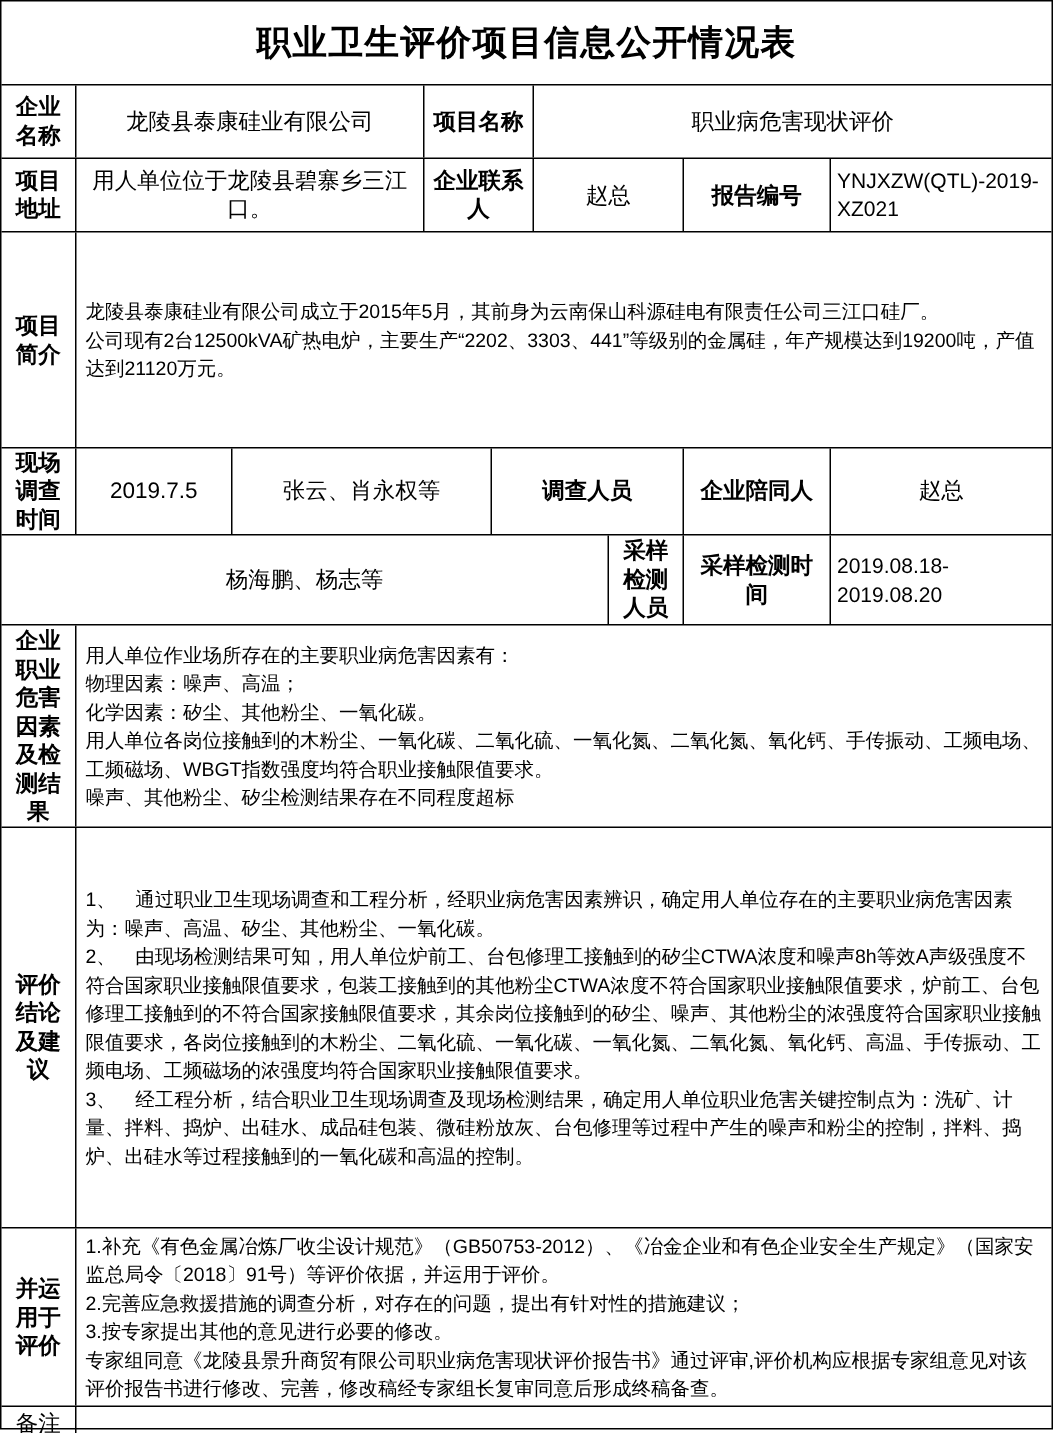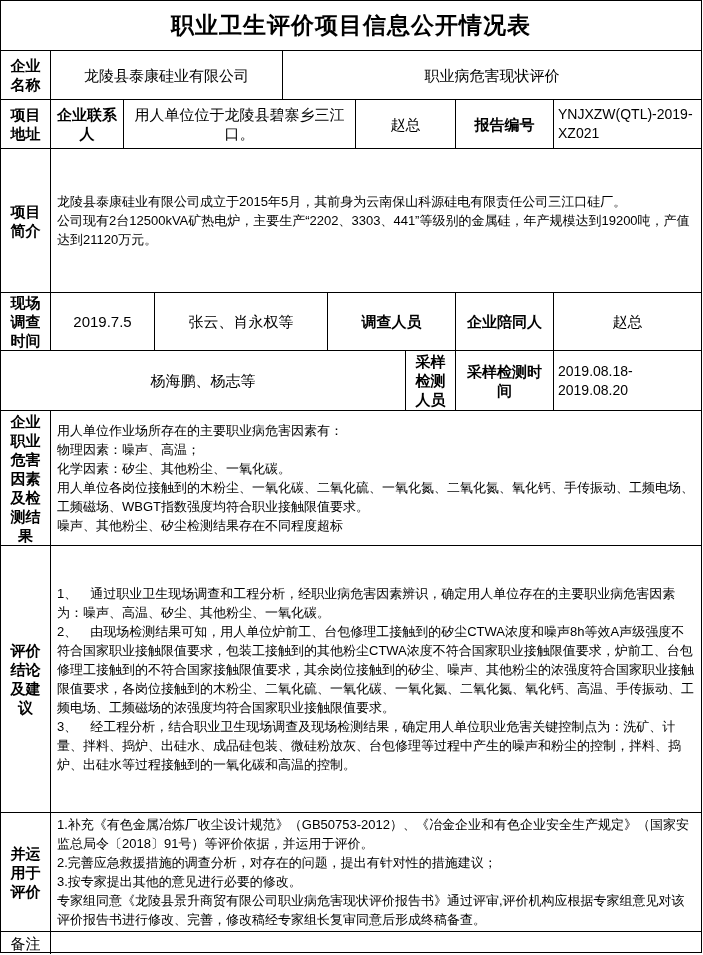--- a/index.html
+++ b/index.html
@@ -47,21 +47,21 @@
   .txt-left {
     align-items: flex-start;
     text-align: left;
     padding: 0 4px;
     white-space: pre-wrap;
     word-break: break-all;
     font-size: 14px;
   }
   .normal { font-weight: 400; }
   .title-row {
-    height: 50px;
+    height: 56px;
     display: flex; align-items: center; justify-content: center;
     border-bottom: 1.5px solid #000;
   }
   .title-text {
     font-size: 23px; font-weight: 700; letter-spacing: 1px;
   }
   
   .r1 { height: 49px; }
   .r2 { height: 49px; }
   .r3 { height: 144px; }
@@ -87,27 +87,28 @@
 
 <div class="doc-table">
 
   <div class="title-row">
     <span class="title-text">职业卫生评价项目信息公开情况表</span>
   </div>
 
   <div class="row r1">
     <div class="c w50 lbl">企业名称</div>
     <div class="c w232 val">龙陵县泰康硅业有限公司</div>
+    <div class="c w73 lbl-wide">项目名称</div>
     <div class="c grow val">职业病危害现状评价</div>
   </div>
 
   <div class="row r2">
     <div class="c w50 lbl">项目地址</div>
+    <div class="c w232 val">用人单位位于龙陵县碧寨乡三江口。</div>
     <div class="c w73 lbl-wide">企业联系人</div>
-    <div class="c w232 val">用人单位位于龙陵县碧寨乡三江口。</div>
     <div class="c w100 val">赵总</div>
     <div class="c w98 lbl-wide">报告编号</div>
     <div class="c grow txt-left">YNJXZW(QTL)-2019-XZ021</div>
   </div>
 
   <div class="row r3">
     <div class="c w50 lbl">项目简介</div>
     <div class="c grow txt">龙陵县泰康硅业有限公司成立于2015年5月，其前身为云南保山科源硅电有限责任公司三江口硅厂。
 公司现有2台12500kVA矿热电炉，主要生产“2202、3303、441”等级别的金属硅，年产规模达到19200吨，产值达到21120万元。</div>
   </div>

